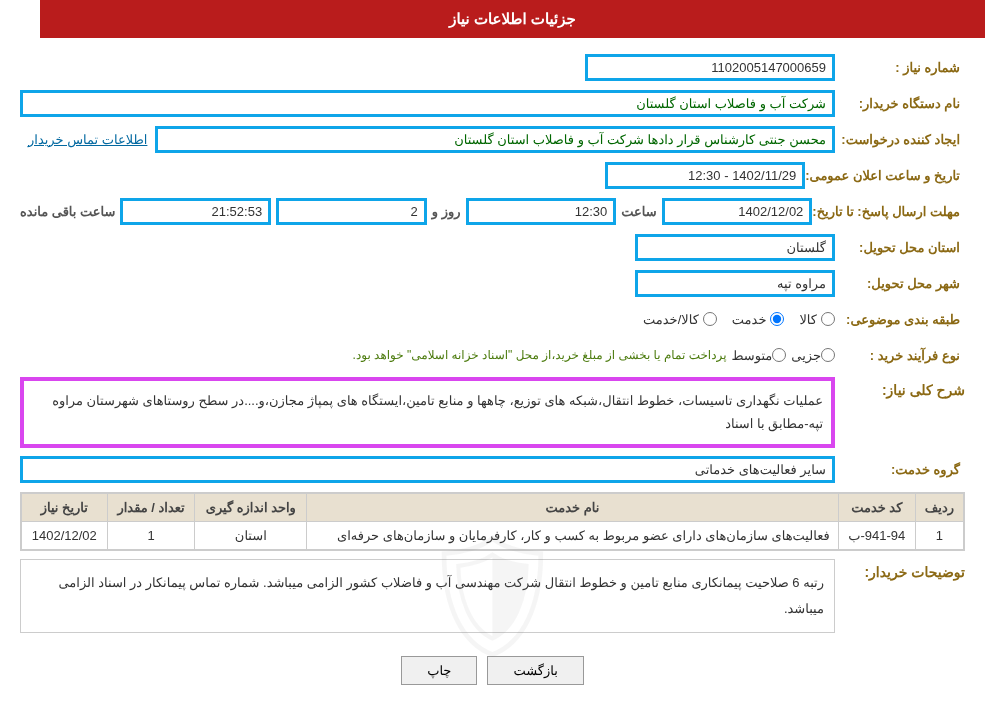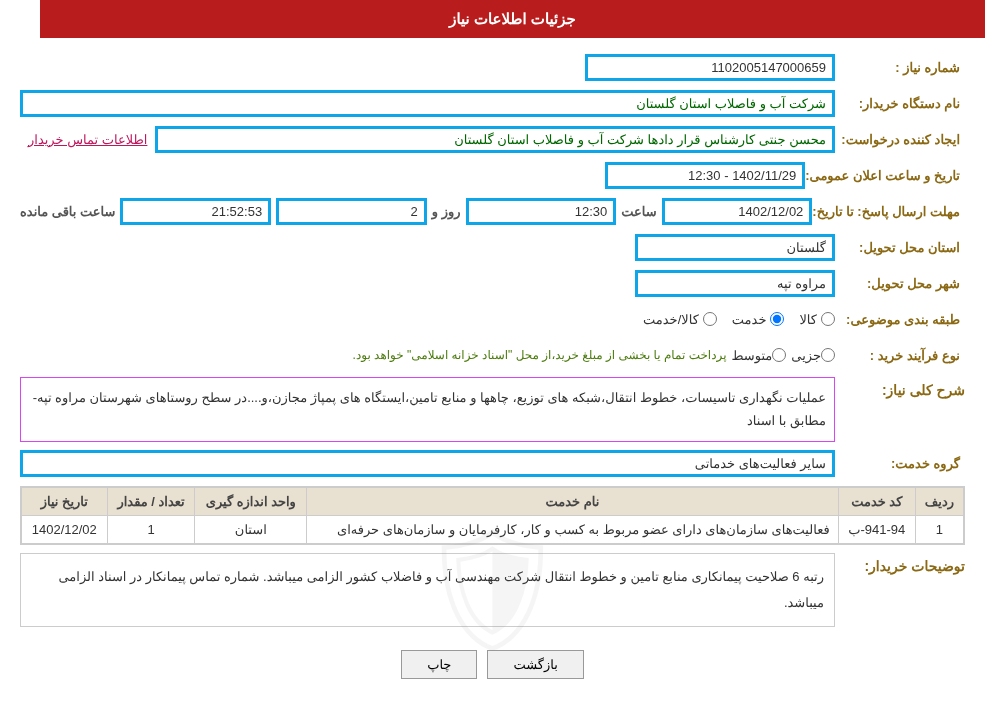--- a/index.html
+++ b/index.html
@@ -59,21 +59,21 @@
       align-items: center;
       gap: 5px;
       flex: 1;
     }
     .inline-label {
       font-weight: bold;
       color: #555;
       white-space: nowrap;
     }
     .link-text {
-      color: #be185d;
+      color: #0369a1;
       text-decoration: underline;
       cursor: pointer;
     }
     .radio-group {
       display: flex;
       gap: 15px;
       align-items: center;
       flex: 1;
     }
     .radio-item {
@@ -101,21 +101,21 @@
       color: #4d7c0f;
       font-size: 12px;
     }
     .section-title {
       color: #8B6914;
       font-weight: bold;
       font-size: 14px;
       padding: 5px 0;
     }
     .description-box {
-      border: 1px solid #d946ef;
+      border: 4px solid #d946ef;
       padding: 8px;
       background: #fff;
       text-align: right;
       line-height: 1.8;
       flex: 1;
     }
     .table-wrapper {
       border: 1px solid #ccc;
       margin: 8px 0;
     }

